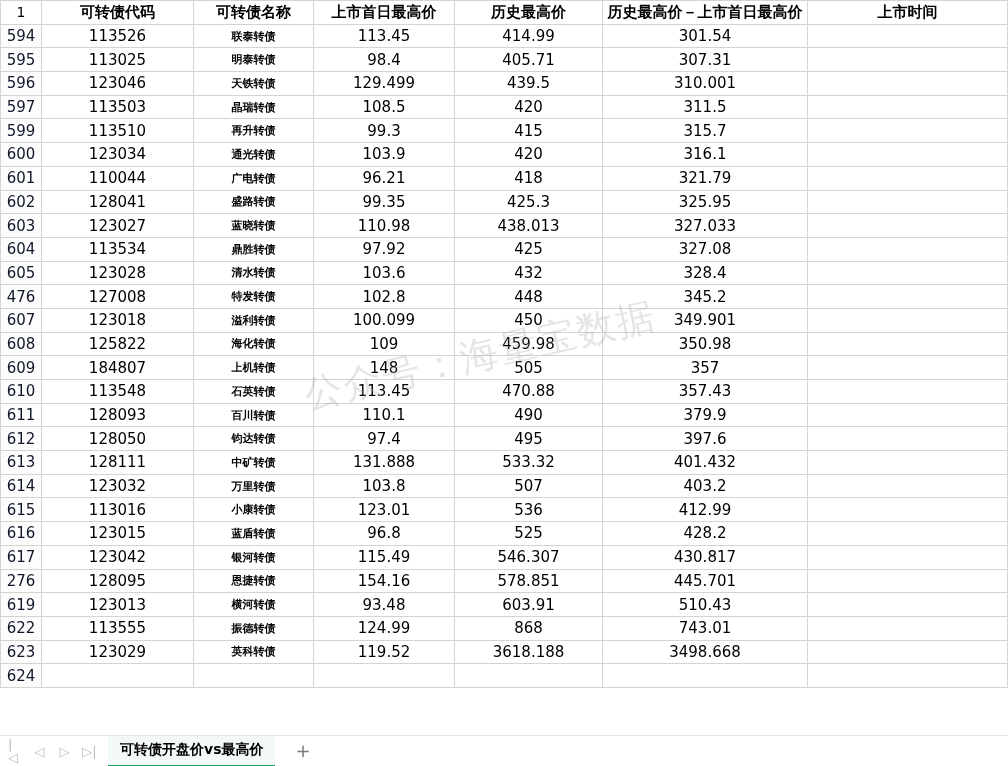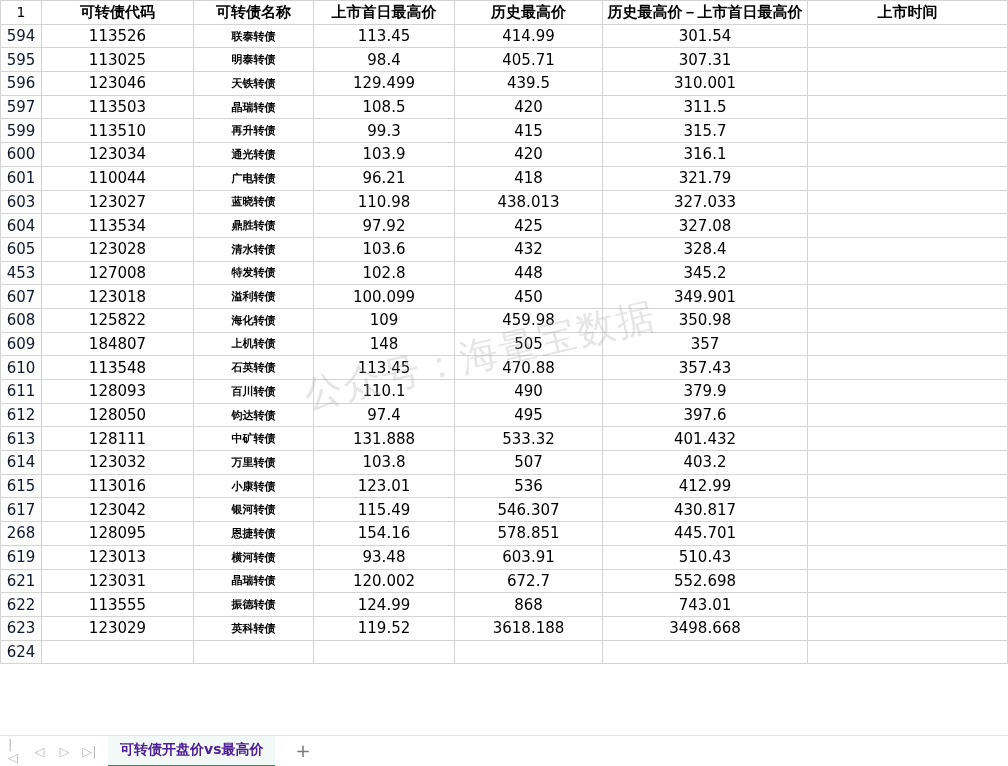--- a/index.html
+++ b/index.html
@@ -114,21 +114,21 @@
     color: #b9b9b9;
     font-size: 13px;
     line-height: 1;
     font-family: "DejaVu Sans", sans-serif;
   }
   .sheet-tab {
     margin-left: 6px;
     padding: 4px 12px 5px 12px;
     font-size: 14px;
     font-weight: bold;
-    color: #4c1d95;
+    color: #000000;
     font-family: "DejaVu Sans", "Liberation Sans", sans-serif;
     border-bottom: 2px solid #169b62;
     background: #f3f9f6;
     height: 20px;
     display: flex;
     align-items: center;
   }
   .addsheet {
     margin-left: 14px;
     font-size: 18px;
@@ -223,20 +223,29 @@
         <tr>
           <td class="rowhdr">601</td>
           <td>110044</td>
           <td class="name">广电转债</td>
           <td>96.21</td>
           <td>418</td>
           <td>321.79</td>
           <td></td>
         </tr>
         <tr>
+          <td class="rowhdr">602</td>
+          <td>128041</td>
+          <td class="name">盛路转债</td>
+          <td>99.35</td>
+          <td>425.3</td>
+          <td>325.95</td>
+          <td></td>
+        </tr>
+        <tr>
           <td class="rowhdr">603</td>
           <td>123027</td>
           <td class="name">蓝晓转债</td>
           <td>110.98</td>
           <td>438.013</td>
           <td>327.033</td>
           <td></td>
         </tr>
         <tr>
           <td class="rowhdr">604</td>
@@ -250,21 +259,21 @@
         <tr>
           <td class="rowhdr">605</td>
           <td>123028</td>
           <td class="name">清水转债</td>
           <td>103.6</td>
           <td>432</td>
           <td>328.4</td>
           <td></td>
         </tr>
         <tr>
-          <td class="rowhdr">453</td>
+          <td class="rowhdr">476</td>
           <td>127008</td>
           <td class="name">特发转债</td>
           <td>102.8</td>
           <td>448</td>
           <td>345.2</td>
           <td></td>
         </tr>
         <tr>
           <td class="rowhdr">607</td>
           <td>123018</td>
@@ -340,53 +349,53 @@
         <tr>
           <td class="rowhdr">615</td>
           <td>113016</td>
           <td class="name">小康转债</td>
           <td>123.01</td>
           <td>536</td>
           <td>412.99</td>
           <td></td>
         </tr>
         <tr>
+          <td class="rowhdr">616</td>
+          <td>123015</td>
+          <td class="name">蓝盾转债</td>
+          <td>96.8</td>
+          <td>525</td>
+          <td>428.2</td>
+          <td></td>
+        </tr>
+        <tr>
           <td class="rowhdr">617</td>
           <td>123042</td>
           <td class="name">银河转债</td>
           <td>115.49</td>
           <td>546.307</td>
           <td>430.817</td>
           <td></td>
         </tr>
         <tr>
-          <td class="rowhdr">268</td>
+          <td class="rowhdr">276</td>
           <td>128095</td>
           <td class="name">恩捷转债</td>
           <td>154.16</td>
           <td>578.851</td>
           <td>445.701</td>
           <td></td>
         </tr>
         <tr>
           <td class="rowhdr">619</td>
           <td>123013</td>
           <td class="name">横河转债</td>
           <td>93.48</td>
           <td>603.91</td>
           <td>510.43</td>
-          <td></td>
-        </tr>
-        <tr>
-          <td class="rowhdr">621</td>
-          <td>123031</td>
-          <td class="name">晶瑞转债</td>
-          <td>120.002</td>
-          <td>672.7</td>
-          <td>552.698</td>
           <td></td>
         </tr>
         <tr>
           <td class="rowhdr">622</td>
           <td>113555</td>
           <td class="name">振德转债</td>
           <td>124.99</td>
           <td>868</td>
           <td>743.01</td>
           <td></td>

